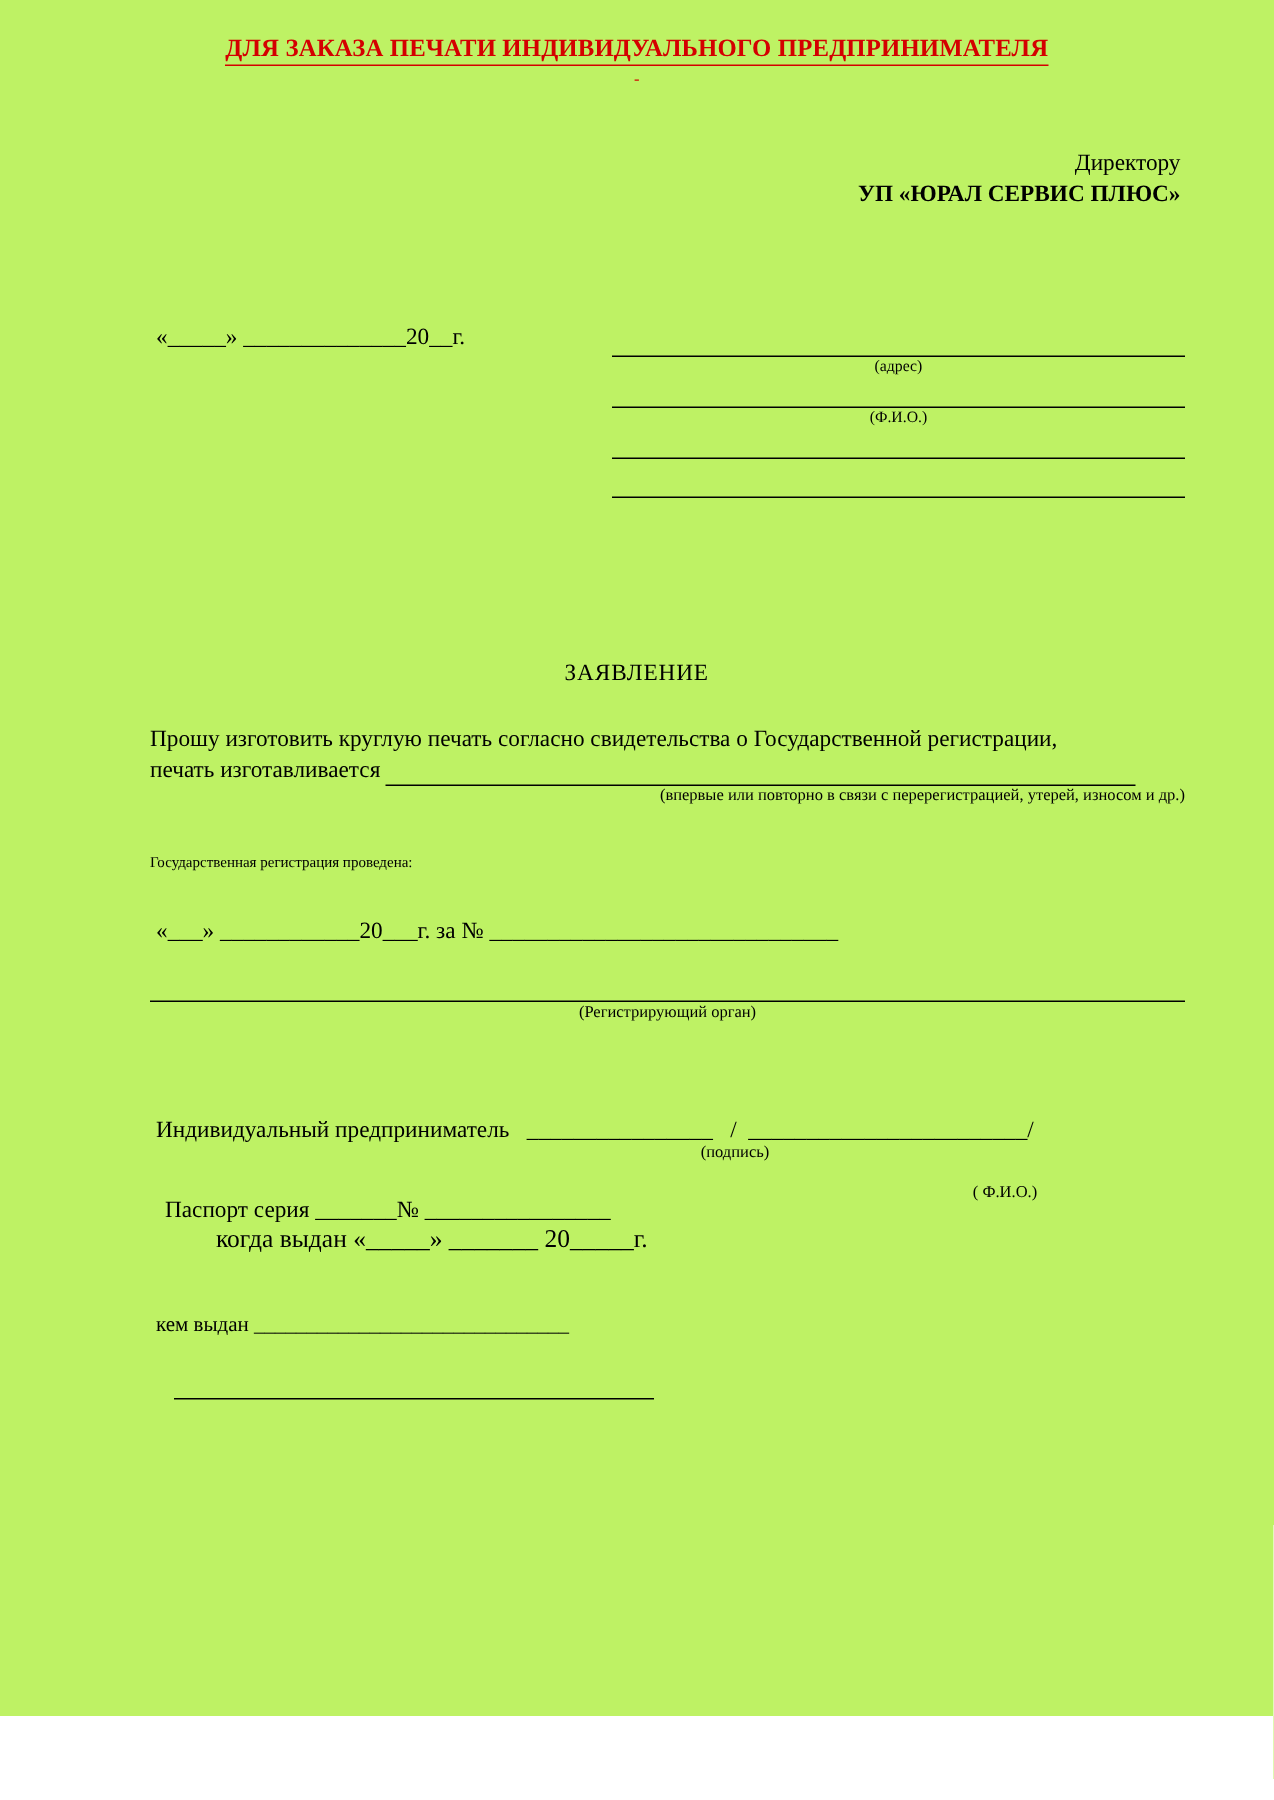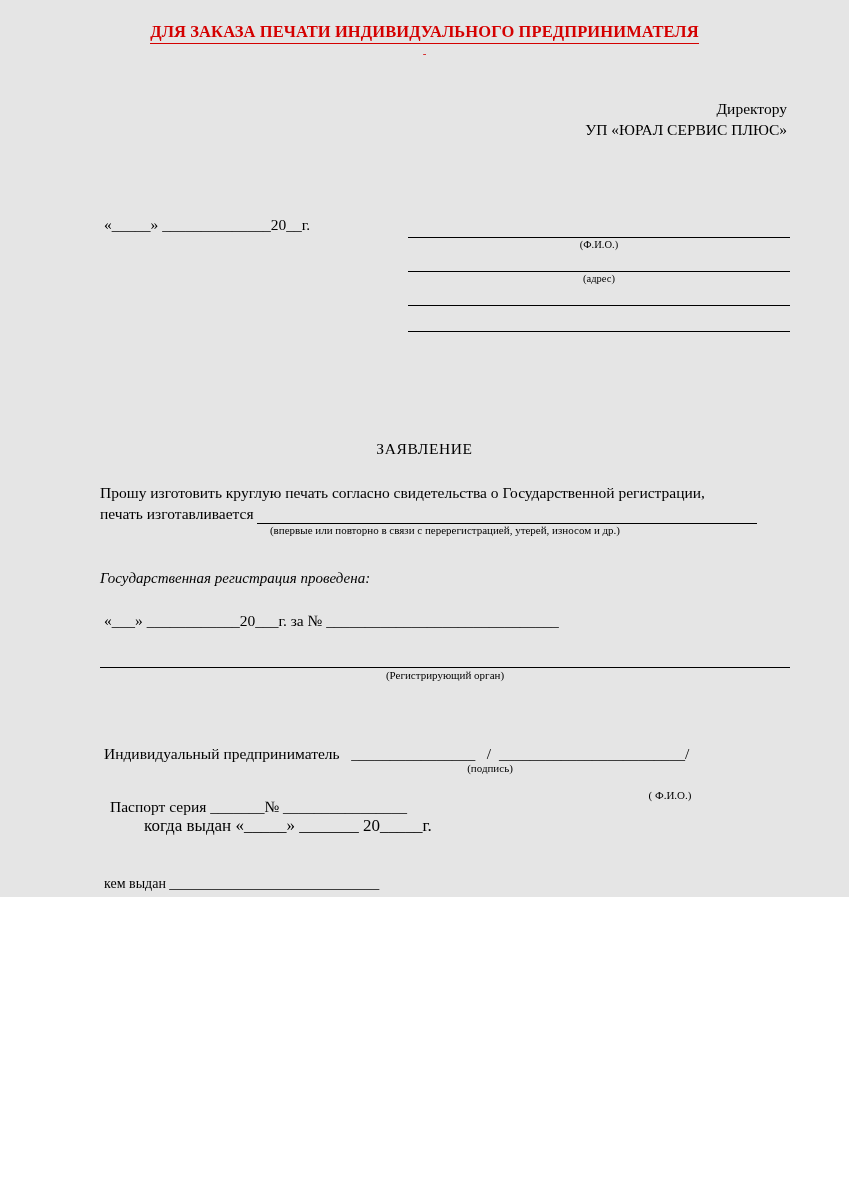--- a/index.html
+++ b/index.html
@@ -7,22 +7,22 @@
     padding: 0;
     background: #ffffff;
   }
   body {
     font-family: "Liberation Serif", "DejaVu Serif", serif;
     color: #000000;
   }
   .page {
     position: relative;
     width: 849px;
-    height: 897px;
-    background: #e5e5e5;
+    height: 1144px;
+    background: #bef264;
     overflow: hidden;
     box-sizing: border-box;
   }
 
   
   .doc-header {
     position: absolute;
     top: 22px;
     left: 0;
     width: 849px;
@@ -48,21 +48,21 @@
   
   .addressee {
     position: absolute;
     top: 98px;
     right: 62px;
     text-align: right;
     font-size: 15.5px;
     line-height: 21px;
   }
   .addressee .org {
-    font-weight: normal;
+    font-weight: bold;
     margin-left: 44px;
   }
 
   
   .date-line {
     position: absolute;
     top: 216px;
     left: 104px;
     font-size: 15.5px;
     white-space: nowrap;
@@ -119,31 +119,30 @@
     display: inline-block;
     border-bottom: 1px solid #000;
     height: 14px;
     vertical-align: bottom;
   }
   .sub-caption {
     position: absolute;
     top: 524px;
     left: 100px;
     width: 690px;
-    text-align: center;
+    text-align: right;
     font-size: 11px;
   }
 
   
   .reg-label {
     position: absolute;
     top: 570px;
     left: 100px;
-    font-size: 15px;
-    font-style: italic;
+    font-size: 10px;
   }
   .reg-date {
     position: absolute;
     top: 612px;
     left: 104px;
     font-size: 15.5px;
     white-space: nowrap;
   }
   .reg-long-rule {
     position: absolute;
@@ -232,25 +231,25 @@
   <div class="addressee">
     <div>Директору</div>
     <div class="org">УП «ЮРАЛ СЕРВИС ПЛЮС»</div>
   </div>
 
   <div class="date-line">«_____» ______________20__г.</div>
 
   <div class="fill-block">
     <div class="fill-row">
       <div class="rule"></div>
+      <div class="caption">(адрес)</div>
+    </div>
+    <div class="fill-row">
+      <div class="rule"></div>
       <div class="caption">(Ф.И.О.)</div>
-    </div>
-    <div class="fill-row">
-      <div class="rule"></div>
-      <div class="caption">(адрес)</div>
     </div>
     <div class="fill-row tight">
       <div class="rule"></div>
     </div>
     <div class="fill-row">
       <div class="rule"></div>
     </div>
   </div>
 
   <div class="section-title">ЗАЯВЛЕНИЕ</div>

